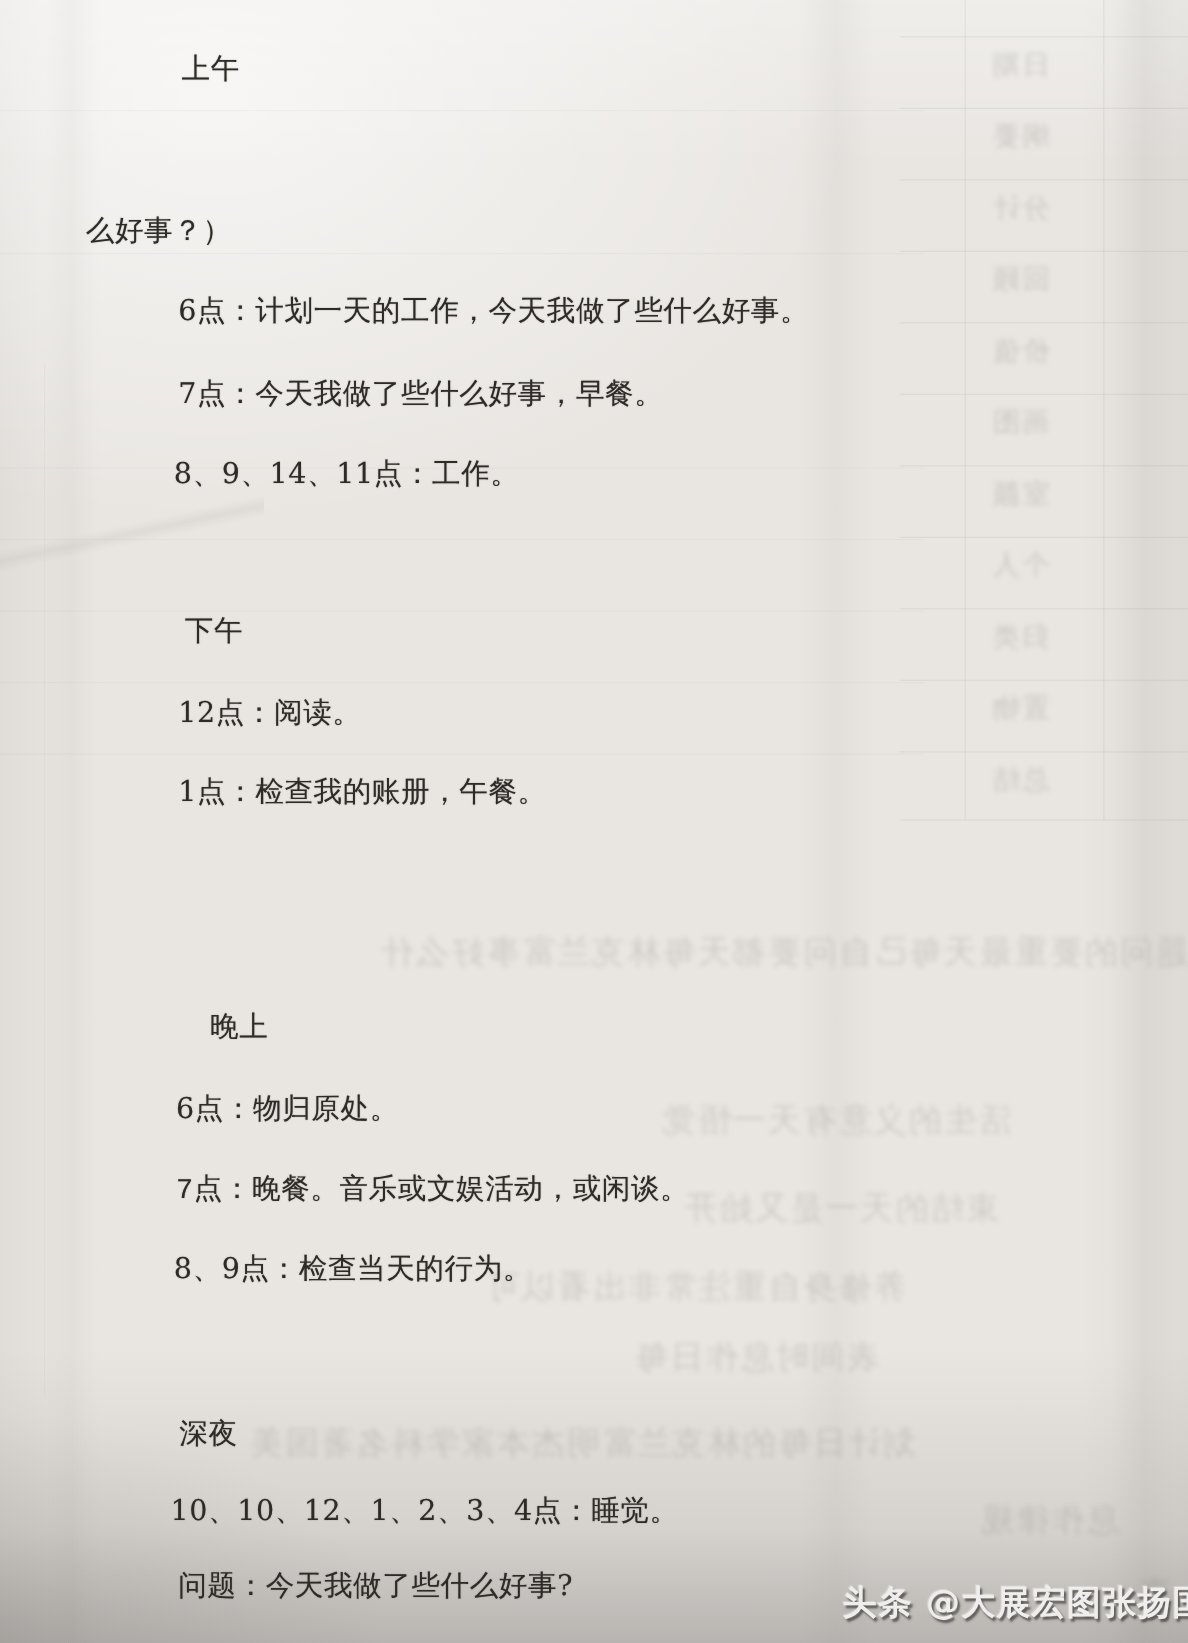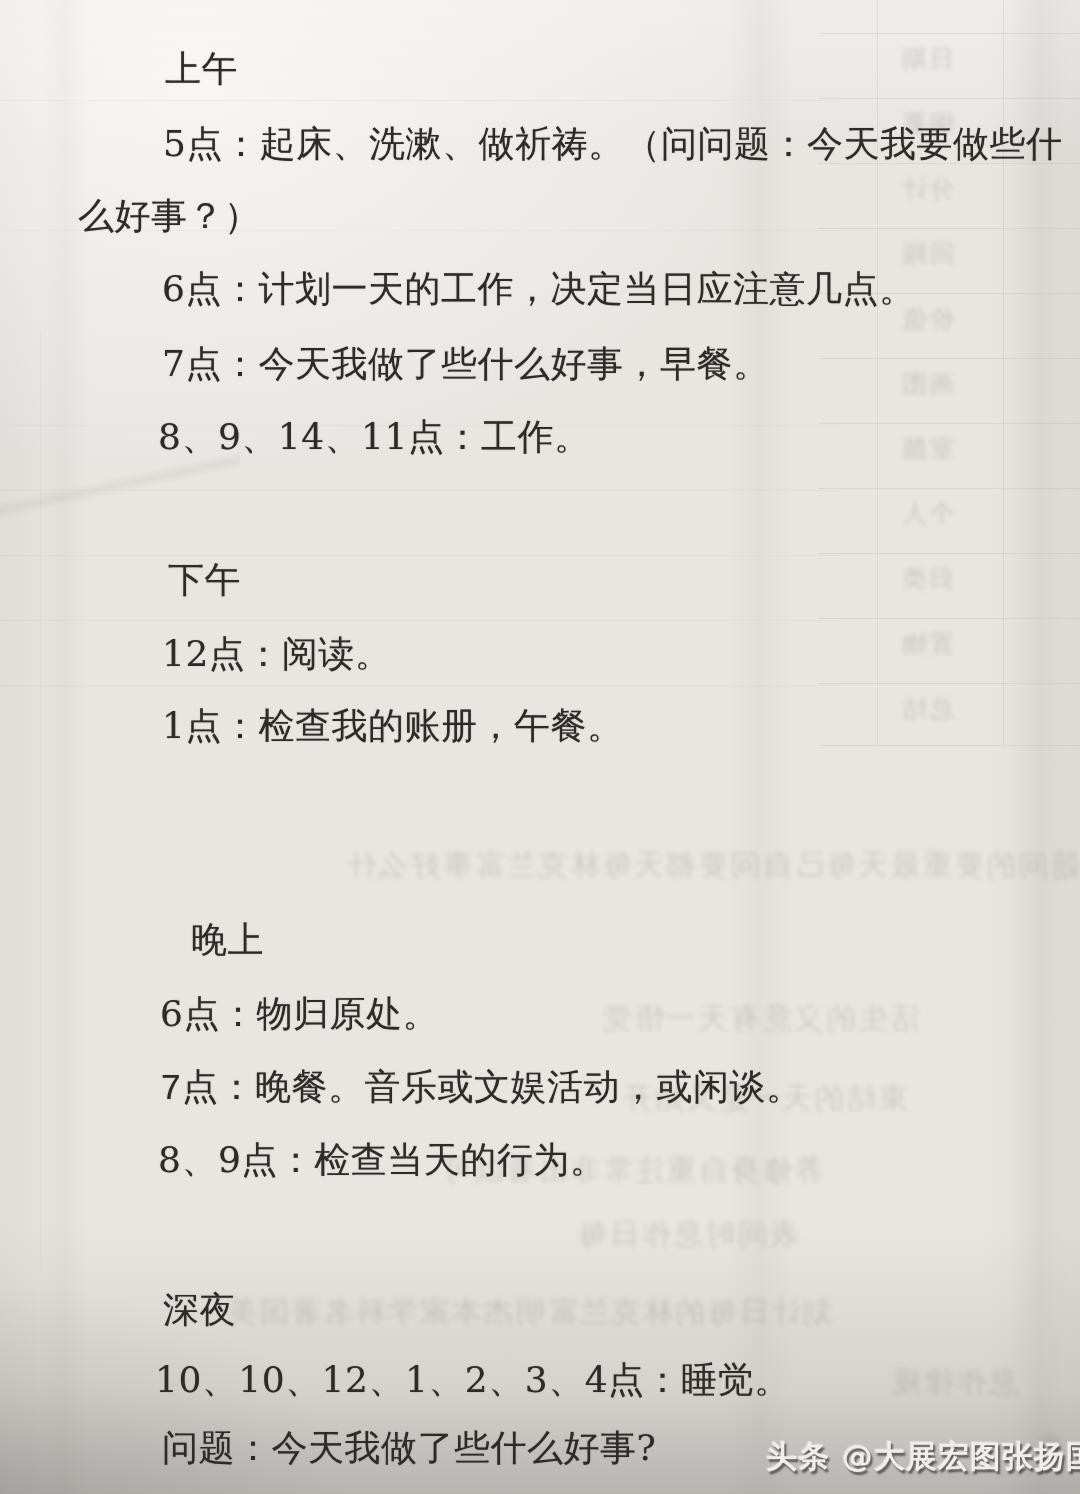--- a/index.html
+++ b/index.html
@@ -48,21 +48,21 @@
     white-space: nowrap;
     font-size: 30px;
     letter-spacing: 2px;
     pointer-events: none;
   }
   .bleed.small { font-size: 25px; opacity: 0.28; }
 
   
   .line {
     position: absolute;
-    font-size: 36px;
+    font-size: 26px;
     color: #2e2b27;
     letter-spacing: 0.5px;
     white-space: nowrap;
     text-shadow: 0 0 1.2px rgba(46,43,39,0.45);
   }
   .heading { }
 
   .watermark {
     position: absolute;
     left: 766px;
@@ -124,23 +124,22 @@
   <div class="bleed" style="left:300px; top:845px; width:780px;">题问的要重最天每己自问要都天每林克兰富事好么什</div>
   <div class="bleed" style="left:600px; top:998px;">活生的义意有天一悟觉</div>
   <div class="bleed" style="left:620px; top:1078px;">束结的天一是又始开</div>
   <div class="bleed" style="left:440px; top:1150px;">养修身自重注常非出看以可</div>
   <div class="bleed" style="left:575px; top:1214px;">表间时息作日每</div>
   <div class="bleed" style="left:225px; top:1292px;">划计日每的林克兰富明杰本家学科名著国美</div>
   <div class="bleed" style="left:890px; top:1362px;">息作律规</div>
   <div class="bleed" style="left:1032px; top:1428px;">事</div>
 
   <div class="line heading" style="left:165px; top:45px;">上午</div>
-  <div class="line" style="left:163px; top:120px;">5点：起床、洗漱、做祈祷。（问问题：今天我要做些什</div>
   <div class="line" style="left:78px;  top:192px;">么好事？）</div>
-  <div class="line" style="left:162px; top:265px;">6点：计划一天的工作，决定当日应注意几点。</div>
+  <div class="line" style="left:162px; top:265px;">6点：计划一天的工作，今天我做了些什么好事。</div>
   <div class="line" style="left:162px; top:340px;">7点：今天我做了些什么好事，早餐。</div>
   <div class="line" style="left:158px; top:413px;">8、9、14、11点：工作。</div>
   <div class="line heading" style="left:168px; top:556px;">下午</div>
   <div class="line" style="left:162px; top:630px;">12点：阅读。</div>
   <div class="line" style="left:162px; top:702px;">1点：检查我的账册，午餐。</div>
   <div class="line heading" style="left:163px; top:916px;margin-left:28px;">晚上</div>
   <div class="line" style="left:160px; top:990px;">6点：物归原处。</div>
   <div class="line" style="left:160px; top:1063px;font-family:Liberation Mono, monospace;">7点：晚餐。音乐或文娱活动，或闲谈。</div>
   <div class="line" style="left:158px; top:1136px;">8、9点：检查当天的行为。</div>
   <div class="line heading" style="left:163px; top:1286px;">深夜</div>

